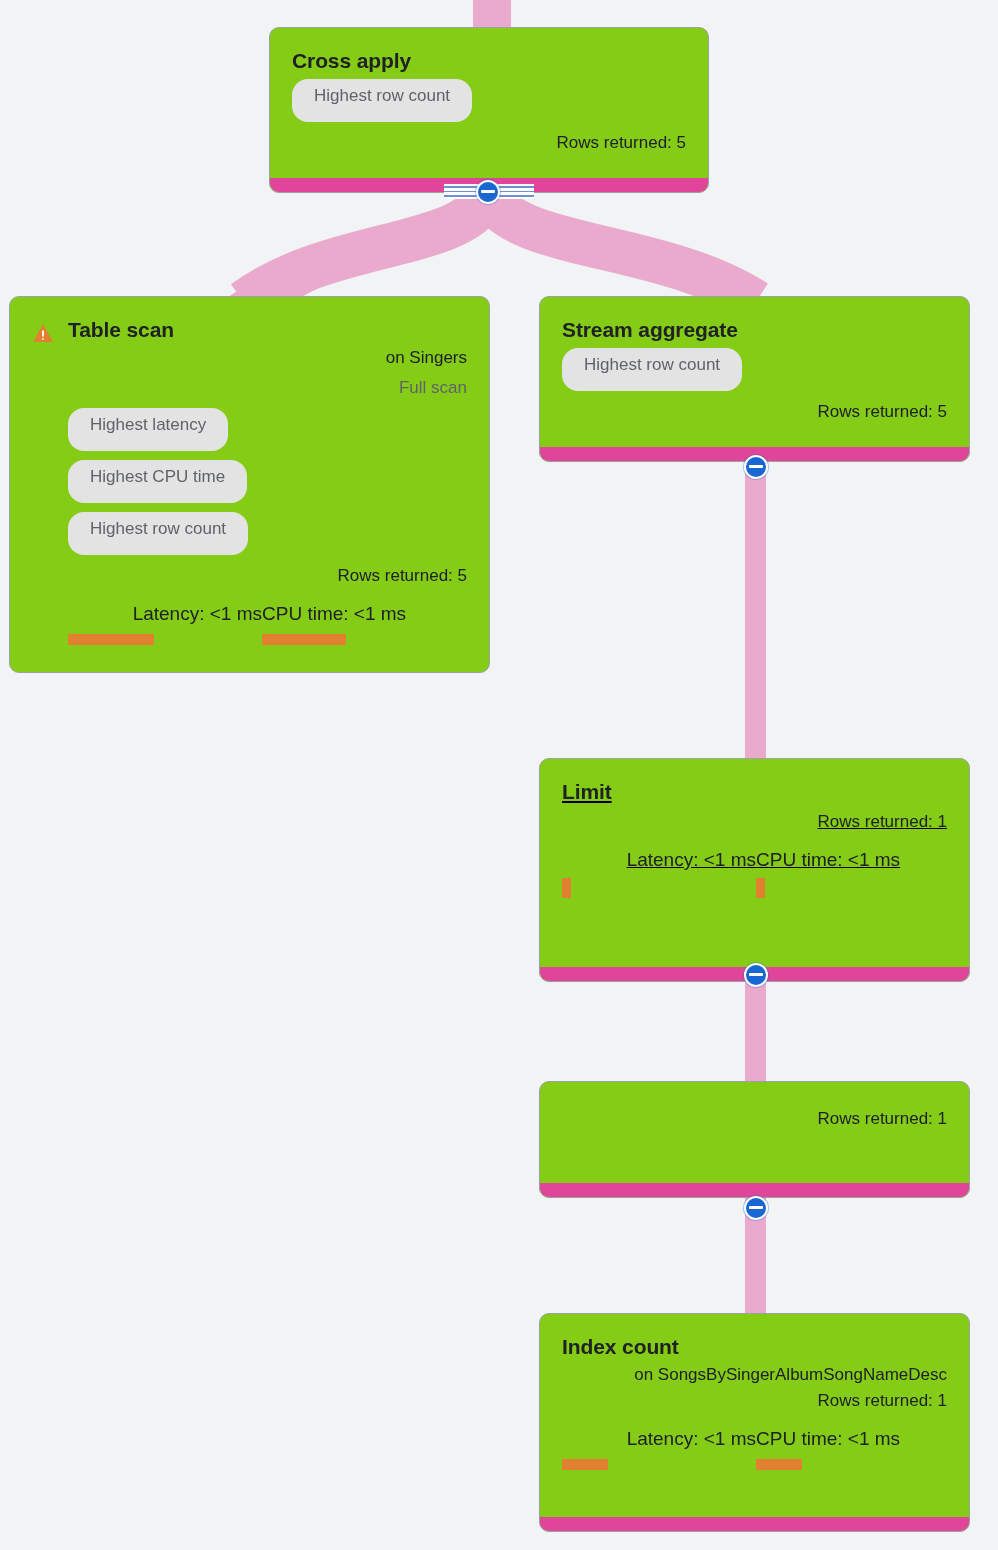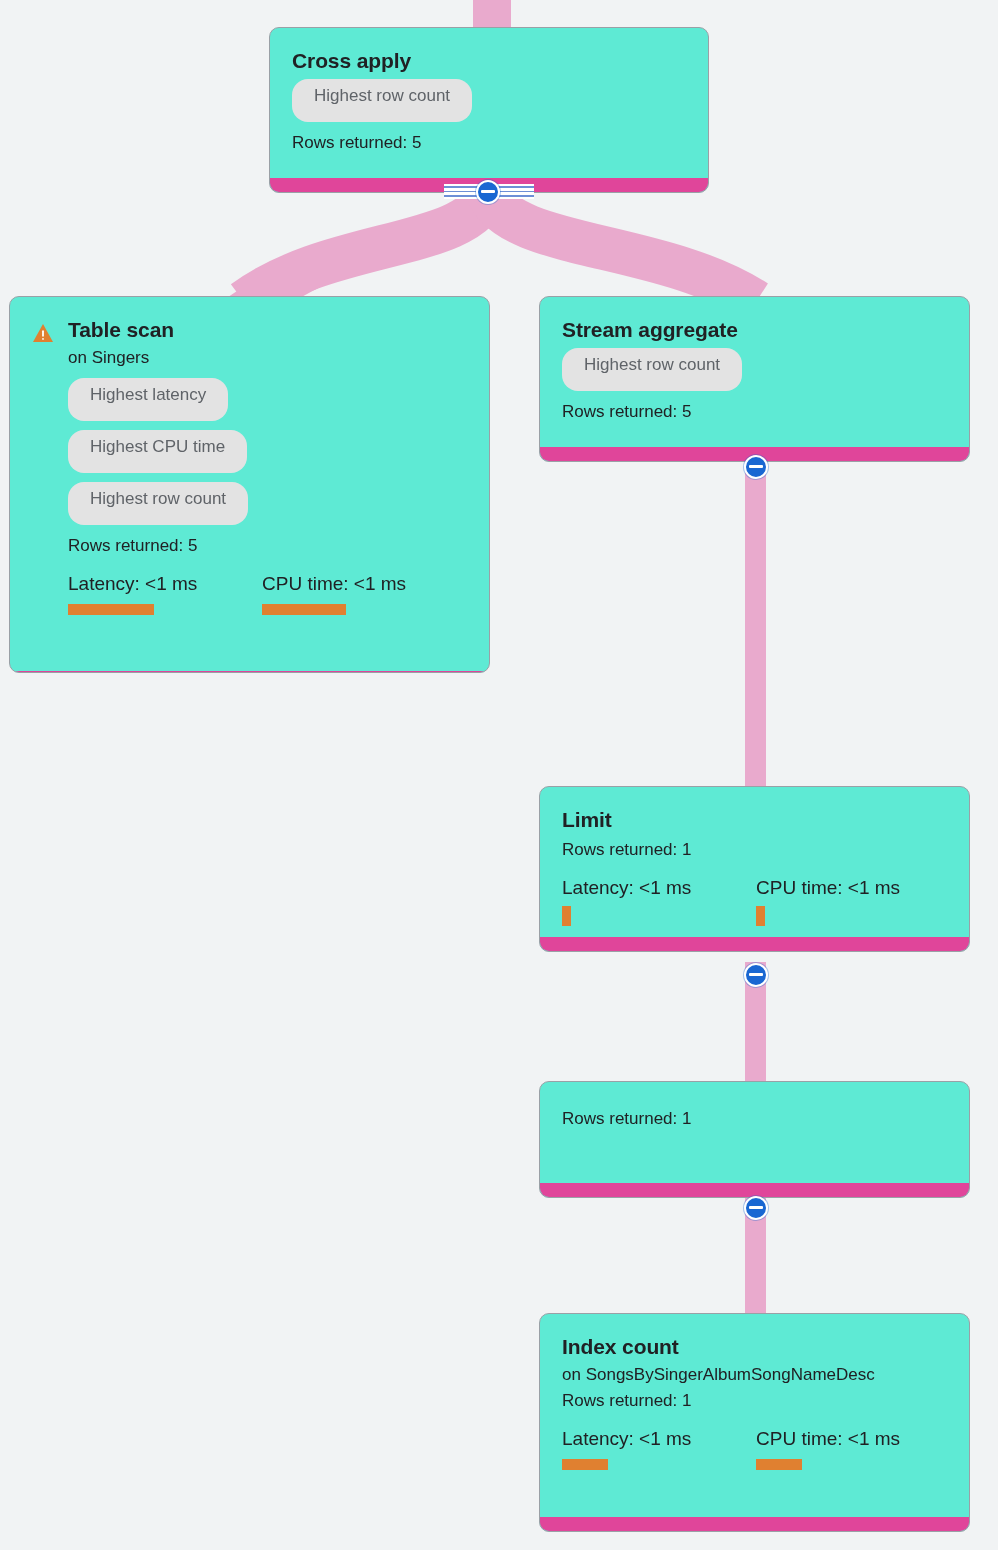--- a/index.html
+++ b/index.html
@@ -19,27 +19,28 @@
   #edge-layer {
     position: absolute;
     top: 0; left: 0;
     width: 998px; height: 1550px;
     pointer-events: none;
   }
 
   
   .node-card {
     position: absolute;
-    background: #5eead4;
+    background: #84cc16;
     border: 1px solid #9aa0a6;
     border-radius: 10px;
     overflow: hidden;
     display: flex;
     flex-direction: column;
     z-index: 5;
+    text-align: right;
   }
   .node-body {
     flex: 1 1 auto;
     padding: 20px 22px 10px 22px;
     display: flex;
     flex-direction: column;
   }
   .node-head {
     display: flex;
     align-items: flex-start;
@@ -212,20 +213,21 @@
       <div class="node-head">
         <svg class="warn-icon" viewBox="0 0 24 22">
           <path d="M12 1 L23 21 L1 21 Z" fill="#e08030"></path>
           <rect x="11" y="8" width="2" height="7" fill="#ffffff" rx="1"></rect>
           <rect x="11" y="16.5" width="2" height="2" fill="#ffffff" rx="1"></rect>
         </svg>
         <div class="node-title">Table scan</div>
       </div>
       <div style="padding-left:36px; display:flex; flex-direction:column;">
         <div class="node-sub">on Singers</div>
+        <div class="node-sub muted">Full scan</div>
         <div class="chip">Highest latency</div>
         <div class="chip">Highest CPU time</div>
         <div class="chip">Highest row count</div>
         <div class="rows-line">Rows returned: 5</div>
         <div class="metrics">
           <div class="metric" style="width:194px;">
             <div class="metric-label">Latency: &lt;1 ms</div>
             <div class="metric-bar" style="width:86px;"></div>
           </div>
           <div class="metric">
@@ -246,21 +248,21 @@
       <div class="chip">Highest row count</div>
       <div class="rows-line">Rows returned: 5</div>
     </div>
     <div class="node-footer"></div>
   </div>
   <div class="collapse-btn" style="left:744px; top:455px;">
     <div class="ring"></div>
     <div class="minus"></div>
   </div>
 
-  <div class="node-card" style="left:539px; top:786px; width:431px; height:166px;">
+  <div class="node-card" style="left:539px; top:758px; width:431px; height:224px;text-decoration:underline;">
     <div class="node-body">
       <div class="node-head">
         <div class="node-title">Limit</div>
       </div>
       <div class="rows-line">Rows returned: 1</div>
       <div class="metrics">
         <div class="metric" style="width:194px;">
           <div class="metric-label">Latency: &lt;1 ms</div>
           <div class="metric-bar" style="width:9px;height:20px;margin-top:7px;"></div>
         </div>

